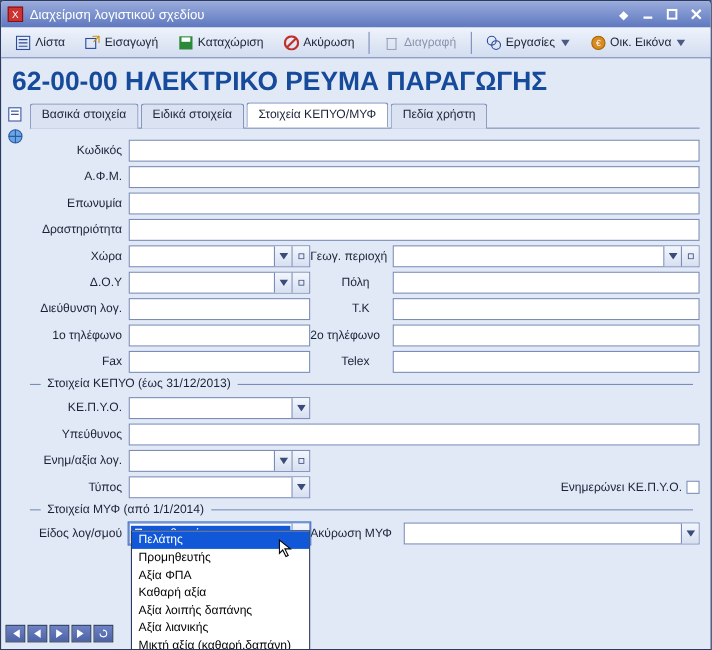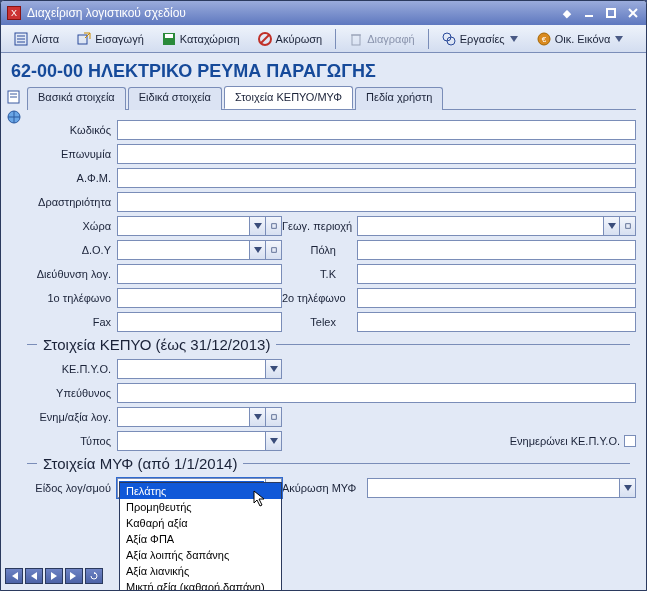--- a/index.html
+++ b/index.html
@@ -29,21 +29,21 @@
   .titlebar .sysbtn svg{width:10px;height:10px;stroke:#fff;stroke-width:2;fill:none;}
   
   .toolbar{height:28px;background:linear-gradient(#eef3fb,#d3ddf0);border-bottom:1px solid var(--border);display:flex;align-items:center;padding:0 6px;gap:4px;font-size:11px;color:var(--text);}
   .toolbar .tbtn{display:flex;align-items:center;gap:4px;padding:2px 6px;border:1px solid transparent;border-radius:2px;cursor:pointer;}
   .toolbar .tbtn.disabled{color:#8a94ad;}
   .tico{width:14px;height:14px;display:inline-block;}
   .sep{width:1px;height:20px;background:var(--border);margin:0 2px;}
   .dropcaret{width:10px;height:14px;display:flex;align-items:center;justify-content:center;}
   .dropcaret svg{width:8px;height:6px;fill:#4a5a85;}
   
-  .heading{padding:8px 10px 4px;color:var(--link);font-size:18px;font-weight:600;}
+  .heading{padding:8px 10px 4px;color:var(--link);font-size:24px;font-weight:600;}
   
   .bodywrap{display:flex;flex:1;min-height:0;}
   .glyphcol{width:26px;display:flex;flex-direction:column;align-items:center;gap:6px;padding-top:4px;}
   .glyphcol .g{width:16px;height:14px;}
   .formarea{flex:1;padding:0 10px 6px 0;overflow:hidden;}
   
   .tabs{display:flex;gap:2px;border-bottom:1px solid var(--border);height:24px;margin-bottom:10px;}
   .tab{padding:3px 10px;font-size:11px;color:var(--text);background:var(--tab-inactive);border:1px solid var(--border);border-bottom:none;border-radius:3px 3px 0 0;cursor:pointer;position:relative;top:1px;}
   .tab.active{background:var(--tab-active);top:0px;padding-top:4px;border-bottom:1px solid #fff;}
   
@@ -51,21 +51,21 @@
   .lbl{width:90px;text-align:right;padding-right:6px;white-space:nowrap;}
   .lbl2{width:75px;text-align:right;padding-right:21px;white-space:nowrap;}
   .field{flex:1;position:relative;}
   input.text, .combo{width:100%;height:20px;border:1px solid var(--border);background:var(--field-bg);font-size:11px;padding:1px 4px;color:var(--text);}
   .combo{display:flex;align-items:center;padding:0;}
   .combo .cval{flex:1;padding:0 4px;overflow:hidden;white-space:nowrap;}
   .cbtn{width:16px;height:18px;border-left:1px solid var(--border);background:linear-gradient(#f3f6fc,#d7e0f1);display:flex;align-items:center;justify-content:center;cursor:pointer;}
   .cbtn svg{width:8px;height:6px;fill:#3a4d7a;}
   .pair{display:flex;gap:2px;}
   
-  .groupline{display:flex;align-items:center;font-size:15px;color:var(--text);margin:3px 0 6px 0;}
+  .groupline{display:flex;align-items:center;font-size:11px;color:var(--text);margin:3px 0 6px 0;}
   .groupline::before,.groupline::after{content:"";flex:1;border-top:1px solid var(--border);margin:0 6px;}
   .groupline::before{flex:0 0 10px;margin-left:0;}
   .chk{width:12px;height:12px;border:1px solid var(--border);background:#fff;display:inline-block;vertical-align:middle;}
   
   .popup{position:absolute;left:118px;top:481px;width:163px;background:#fff;border:1px solid #2b3a5e;z-index:50;font-size:11px;}
   .popup .opt{padding:2px 6px;cursor:default;white-space:nowrap;overflow:hidden;}
   .popup .opt.sel{background:var(--highlight);color:#fff;}
   
   .cursor{position:absolute;left:252px;top:489px;width:18px;height:18px;z-index:60;pointer-events:none;}
   .cursor svg{width:100%;height:100%;}
@@ -189,25 +189,25 @@
         <div class="tab">Ειδικά στοιχεία</div>
         <div class="tab active">Στοιχεία ΚΕΠΥΟ/ΜΥΦ</div>
         <div class="tab">Πεδία χρήστη</div>
       </div>
 
       <div class="row">
           <div class="lbl">Κωδικός</div>
           <div class="field"><input class="text" style=""></div>
         </div>
       <div class="row">
+          <div class="lbl">Α.Φ.Μ.</div>
+          <div class="field"><input class="text" style=""></div>
+        </div>
+      <div class="row">
           <div class="lbl">Επωνυμία</div>
-          <div class="field"><input class="text" style=""></div>
-        </div>
-      <div class="row">
-          <div class="lbl">Α.Φ.Μ.</div>
           <div class="field"><input class="text" style=""></div>
         </div>
       <div class="row">
           <div class="lbl">Δραστηριότητα</div>
           <div class="field"><input class="text" style=""></div>
         </div>
 
       <div class="row">
         <div class="lbl">Χώρα</div>
         <div class="field pair" style="max-width:165px;">
@@ -369,22 +369,22 @@
             </div>
           </div>
       </div>
 
     </div>
   </div>
 
   <div class="popup">
     <div class="opt sel">Πελάτης</div>
     <div class="opt">Προμηθευτής</div>
+    <div class="opt">Αξία ΦΠΑ</div>
     <div class="opt">Καθαρή αξία</div>
-    <div class="opt">Αξία ΦΠΑ</div>
     <div class="opt">Αξία λοιπής δαπάνης</div>
     <div class="opt">Αξία λιανικής</div>
     <div class="opt">Μικτή αξία (καθαρή,δαπάνη)</div>
   </div>
 
   <div class="cursor">
     <svg viewBox="0 0 18 18">
         <path d="M1 1 L1 13 L4 10 L7 16 L9 15 L6 9 L11 9 Z" fill="#fff" stroke="#000"></path>
       </svg>
   </div>

